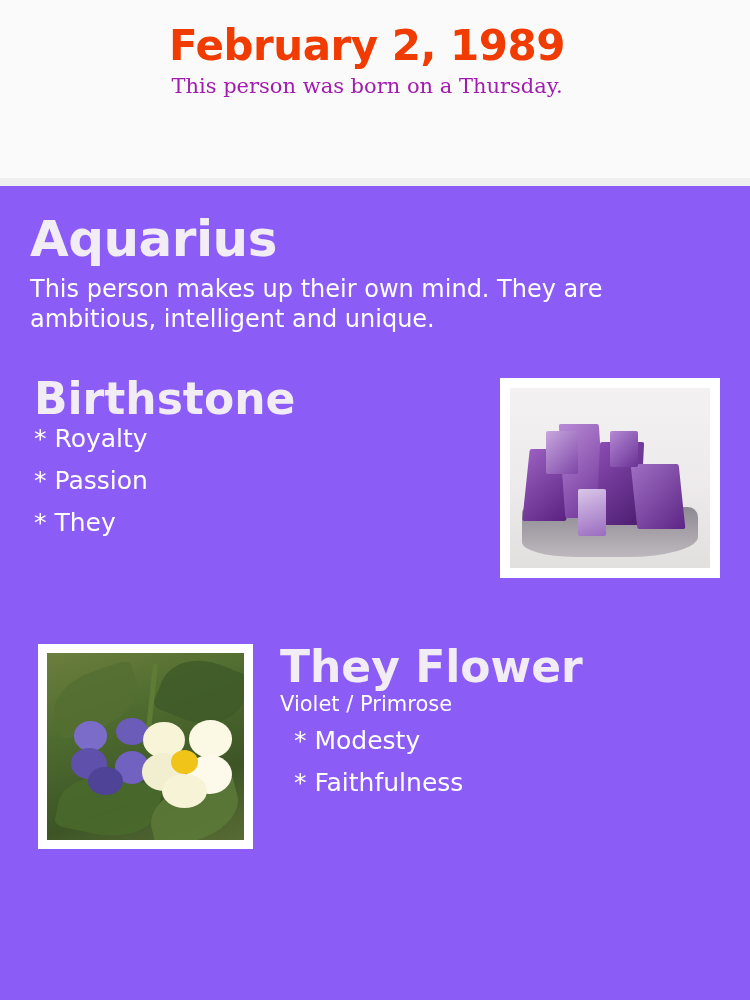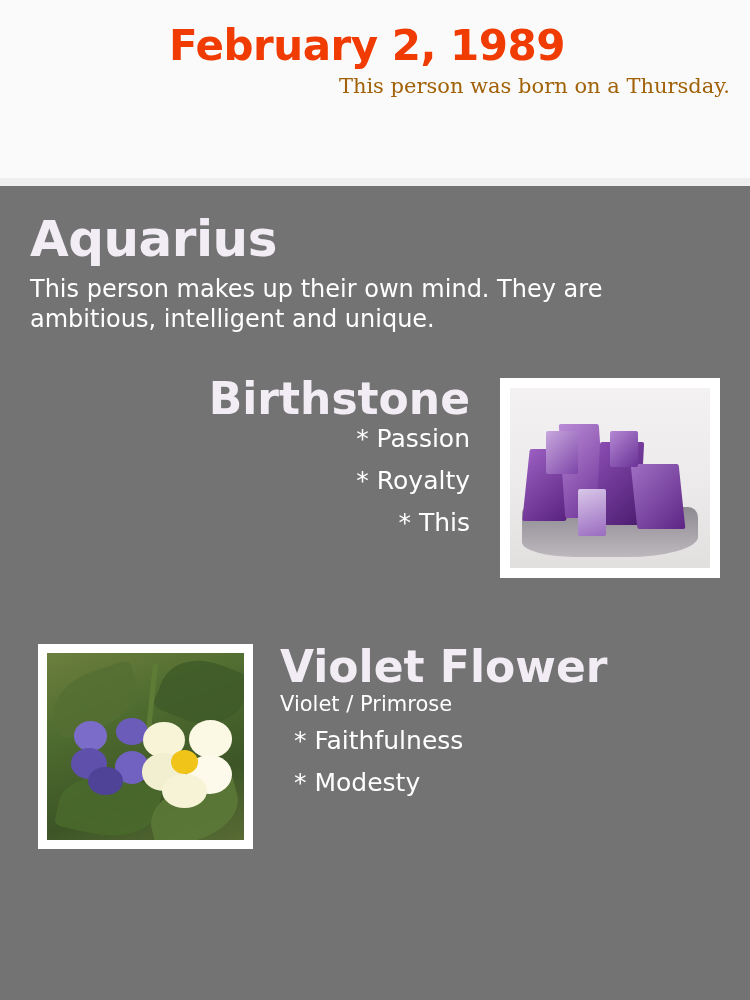--- a/index.html
+++ b/index.html
@@ -37,36 +37,35 @@
     letter-spacing: -0.5px;
   }
   .header-site {
     color: #2b2b2b;
     font-size: 27px;
     font-weight: normal;
     margin: 0 0 6px 0;
     font-family: "DejaVu Serif", serif;
   }
   .header-sub {
-    color: #a16207;
+    color: #a21caf;
     font-size: 21px;
     margin: 0;
     font-family: "DejaVu Serif", serif;
-    text-align: right;
   }
 
   .divider {
     height: 8px;
     background: #efefef;
     width: 100%;
   }
 
   
   .panel {
-    background: #737373;
+    background: #8b5cf6;
     padding: 28px 30px 30px 30px;
     box-sizing: border-box;
     height: 814px;
     position: relative;
     color: #ffffff;
   }
 
   .zodiac-title {
     font-size: 50px;
     font-weight: bold;
@@ -84,21 +83,20 @@
   }
 
   
   .stone-block {
     margin-top: 42px;
     position: relative;
     min-height: 230px;
   }
   .stone-text {
     width: 440px;
-    text-align: right;
   }
   .section-title {
     font-size: 44px;
     font-weight: bold;
     color: #f2ecf5;
     margin: 0 0 2px 4px;
     line-height: 1.05;
   }
   .section-sub {
     font-size: 32px;
@@ -276,23 +274,23 @@
   <div class="divider"></div>
 
   <div class="panel">
 
     <div class="zodiac-title">Aquarius</div>
     <div class="zodiac-desc">This person makes up their own mind. They are ambitious, intelligent and unique.</div>
 
     <div class="stone-block">
       <div class="stone-text">
         <div class="section-title">Birthstone</div>
+        <div class="bullet">* Royalty</div>
         <div class="bullet">* Passion</div>
-        <div class="bullet">* Royalty</div>
-        <div class="bullet">* This</div>
+        <div class="bullet">* They</div>
       </div>
       <div class="stone-img">
         <div class="inner">
           <div class="amethyst-base"></div>
           <div class="crystal c1"></div>
           <div class="crystal c2"></div>
           <div class="crystal c3"></div>
           <div class="crystal c4"></div>
           <div class="crystal c5"></div>
           <div class="crystal c6"></div>
@@ -320,21 +318,21 @@
             <div class="pp pp1"></div>
             <div class="pp pp2"></div>
             <div class="pp pp3"></div>
             <div class="pp pp4"></div>
             <div class="pp pp5"></div>
             <div class="pcenter"></div>
           </div>
         </div>
       </div>
       <div class="flower-text">
-        <div class="flower-title">Violet Flower</div>
+        <div class="flower-title">They Flower</div>
         <div class="flower-sub">Violet / Primrose</div>
+        <div class="flower-bullet">* Modesty</div>
         <div class="flower-bullet">* Faithfulness</div>
-        <div class="flower-bullet">* Modesty</div>
       </div>
     </div>
 
   </div>
 </div>
 
 </body></html>

